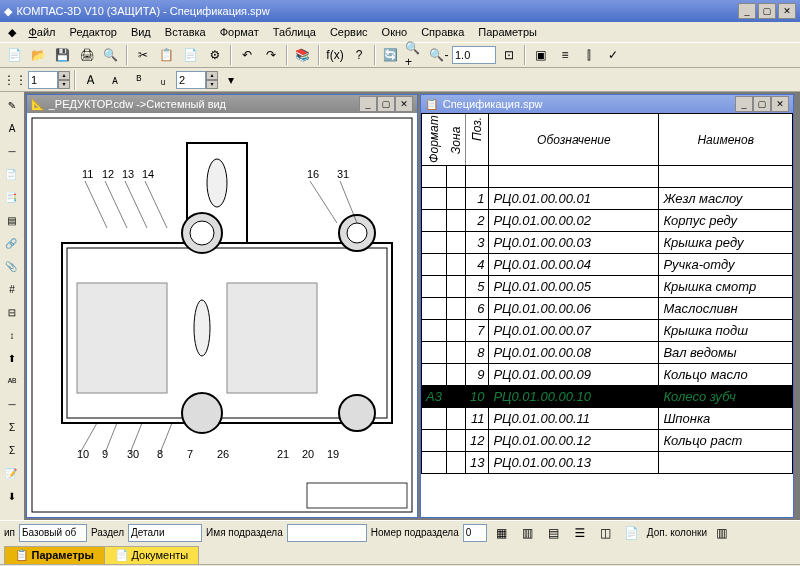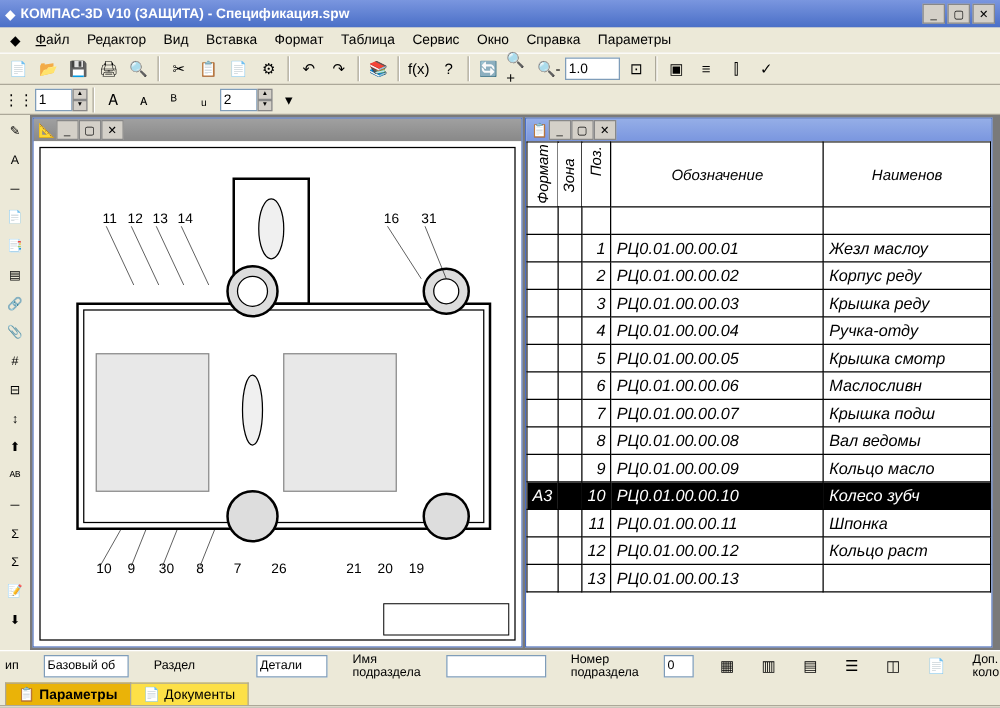--- a/index.html
+++ b/index.html
@@ -1,19 +1,19 @@
 <!DOCTYPE html>
 <html><head>
 <meta charset="utf-8">
 <style>
 * { margin: 0; padding: 0; box-sizing: border-box; font-family: Tahoma, sans-serif; font-size: 11px; }
 body { background: #d4d0c8; width: 800px; height: 566px; overflow: hidden; }
 
 .titlebar { background: linear-gradient(#7a96df, #4a6fc7); height: 22px; display: flex; align-items: center; padding: 0 4px; color: #fff; }
-.titlebar .title { flex: 1; font-weight: bold; }
+.titlebar .title { flex: 1; font-weight: normal; }
 .win-controls { display: flex; gap: 2px; }
 .win-btn { width: 18px; height: 16px; background: #d4d0c8; border: 1px solid #888; display: flex; align-items: center; justify-content: center; font-size: 9px; cursor: pointer; color: #000; }
 
 .menubar { background: #ece9d8; height: 20px; display: flex; align-items: center; padding: 0 4px; gap: 2px; }
 .menu-item { padding: 2px 6px; cursor: pointer; }
 .menu-item u { text-decoration: underline; }
 
 .toolbar { background: #ece9d8; height: 26px; display: flex; align-items: center; padding: 0 4px; gap: 2px; border-top: 1px solid #fff; border-bottom: 1px solid #aca899; }
 .tool-btn { width: 22px; height: 22px; display: flex; align-items: center; justify-content: center; cursor: pointer; border: 1px solid transparent; font-size: 12px; }
 .tool-sep { width: 2px; height: 20px; border-left: 1px solid #aca899; border-right: 1px solid #fff; margin: 0 2px; }
@@ -38,28 +38,28 @@
 .drawing-win { left: 26px; top: 2px; width: 392px; height: 424px; }
 .drawing-content { height: 404px; background: #fff; position: relative; }
 .drawing-svg { width: 100%; height: 100%; }
 
 .spec-win { left: 420px; top: 2px; width: 374px; height: 424px; }
 .spec-content { height: 404px; background: #fff; overflow: hidden; }
 .spec-table { width: 100%; border-collapse: collapse; }
 .spec-table th { border: 1px solid #000; font-style: italic; font-weight: normal; font-size: 12px; padding: 2px; background: #fff; height: 52px; }
 .spec-table th.vert { writing-mode: vertical-rl; transform: rotate(180deg); width: 18px; }
 .spec-table td { border: 1px solid #000; font-style: italic; font-size: 13px; padding: 2px 4px; height: 22px; white-space: nowrap; }
-.spec-table tr.selected td { background: #000; color: #ffffff; }
+.spec-table tr.selected td { background: #000; color: #15803d; }
 .spec-table .col-fmt { width: 18px; text-align: center; }
 .spec-table .col-zone { width: 18px; }
 .spec-table .col-pos { width: 22px; text-align: right; }
 .spec-table .col-desig { width: 170px; }
 .spec-table .col-name { }
 
-.bottom-bar { background: #ece9d8; height: 24px; display: flex; align-items: center; padding: 0 4px; gap: 20px; border-top: 1px solid #fff; }
+.bottom-bar { background: #ece9d8; height: 24px; display: flex; align-items: center; padding: 0 4px; gap: 4px; border-top: 1px solid #fff; }
 .bottom-label { font-size: 10px; }
 .bottom-combo { height: 18px; border: 1px solid #7f9db9; background: #fff; padding: 0 2px; font-size: 10px; }
 
 .tabs-row { background: #ece9d8; height: 20px; display: flex; align-items: flex-end; padding: 0 4px; gap: 0; }
 .doc-tab { padding: 2px 10px; border: 1px solid #aca899; border-bottom: none; background: #fde047; font-size: 10px; cursor: pointer; margin-right: -1px; }
 .doc-tab.active { background: #eab308; font-weight: bold; }
 
 .statusbar { background: #ece9d8; height: 20px; border-top: 1px solid #aca899; }
 </style>
 </head>
@@ -163,20 +163,21 @@
     <div class="side-btn">─</div>
     <div class="side-btn">Σ</div>
     <div class="side-btn">Σ</div>
     <div class="side-btn">📝</div>
     <div class="side-btn">⬇</div>
   </div>
 
   <div class="doc-window drawing-win">
     <div class="doc-titlebar inactive">
       <span>📐</span>
+      <span style="flex:1;margin-left:4px;">_РЕДУКТОР.cdw -&gt;Системный вид</span>
       <div class="win-btn">_</div>
       <div class="win-btn">▢</div>
       <div class="win-btn">✕</div>
     </div>
     <div class="doc-content drawing-content">
       <svg class="drawing-svg" viewBox="0 0 390 404">
         <rect x="5" y="5" width="380" height="394" fill="none" stroke="#000" stroke-width="1"></rect>
         <rect x="35" y="130" width="330" height="180" fill="none" stroke="#000" stroke-width="2"></rect>
         <rect x="40" y="135" width="320" height="170" fill="none" stroke="#000" stroke-width="1"></rect>
         <rect x="160" y="30" width="60" height="100" fill="none" stroke="#000" stroke-width="2"></rect>
@@ -220,20 +221,21 @@
             <line x1="133" y1="340" x2="145" y2="310"></line>
         </g>
         <rect x="280" y="370" width="100" height="25" fill="none" stroke="#000" stroke-width="0.8"></rect>
       </svg>
     </div>
   </div>
 
   <div class="doc-window spec-win">
     <div class="doc-titlebar">
       <span>📋</span>
+      <span style="flex:1;margin-left:4px;">Спецификация.spw</span>
       <div class="win-btn">_</div>
       <div class="win-btn">▢</div>
       <div class="win-btn">✕</div>
     </div>
     <div class="doc-content spec-content">
       <table class="spec-table">
         <thead>
           <tr>
             <th class="vert col-fmt">Формат</th>
             <th class="vert col-zone">Зона</th>
@@ -344,21 +346,21 @@
           </tbody>
       </table>
     </div>
   </div>
 </div>
 
 <div class="bottom-bar">
   <span class="bottom-label">ип</span>
   <input class="bottom-combo" style="width: 68px;" value="Базовый об">
   <span class="bottom-label">Раздел</span>
-  <input class="bottom-combo" style="width: 57px; margin-left: 29px;" value="Детали">
+  <input class="bottom-combo" style="width: 74px;" value="Детали">
   <span class="bottom-label">Имя подраздела</span>
   <input class="bottom-combo" style="width: 80px;" value="">
   <span class="bottom-label">Номер подраздела</span>
   <input class="bottom-combo" style="width: 24px;" value="0">
   <div class="tool-btn">▦</div>
   <div class="tool-btn">▥</div>
   <div class="tool-btn">▤</div>
   <div class="tool-btn">☰</div>
   <div class="tool-btn">◫</div>
   <div class="tool-btn">📄</div>

